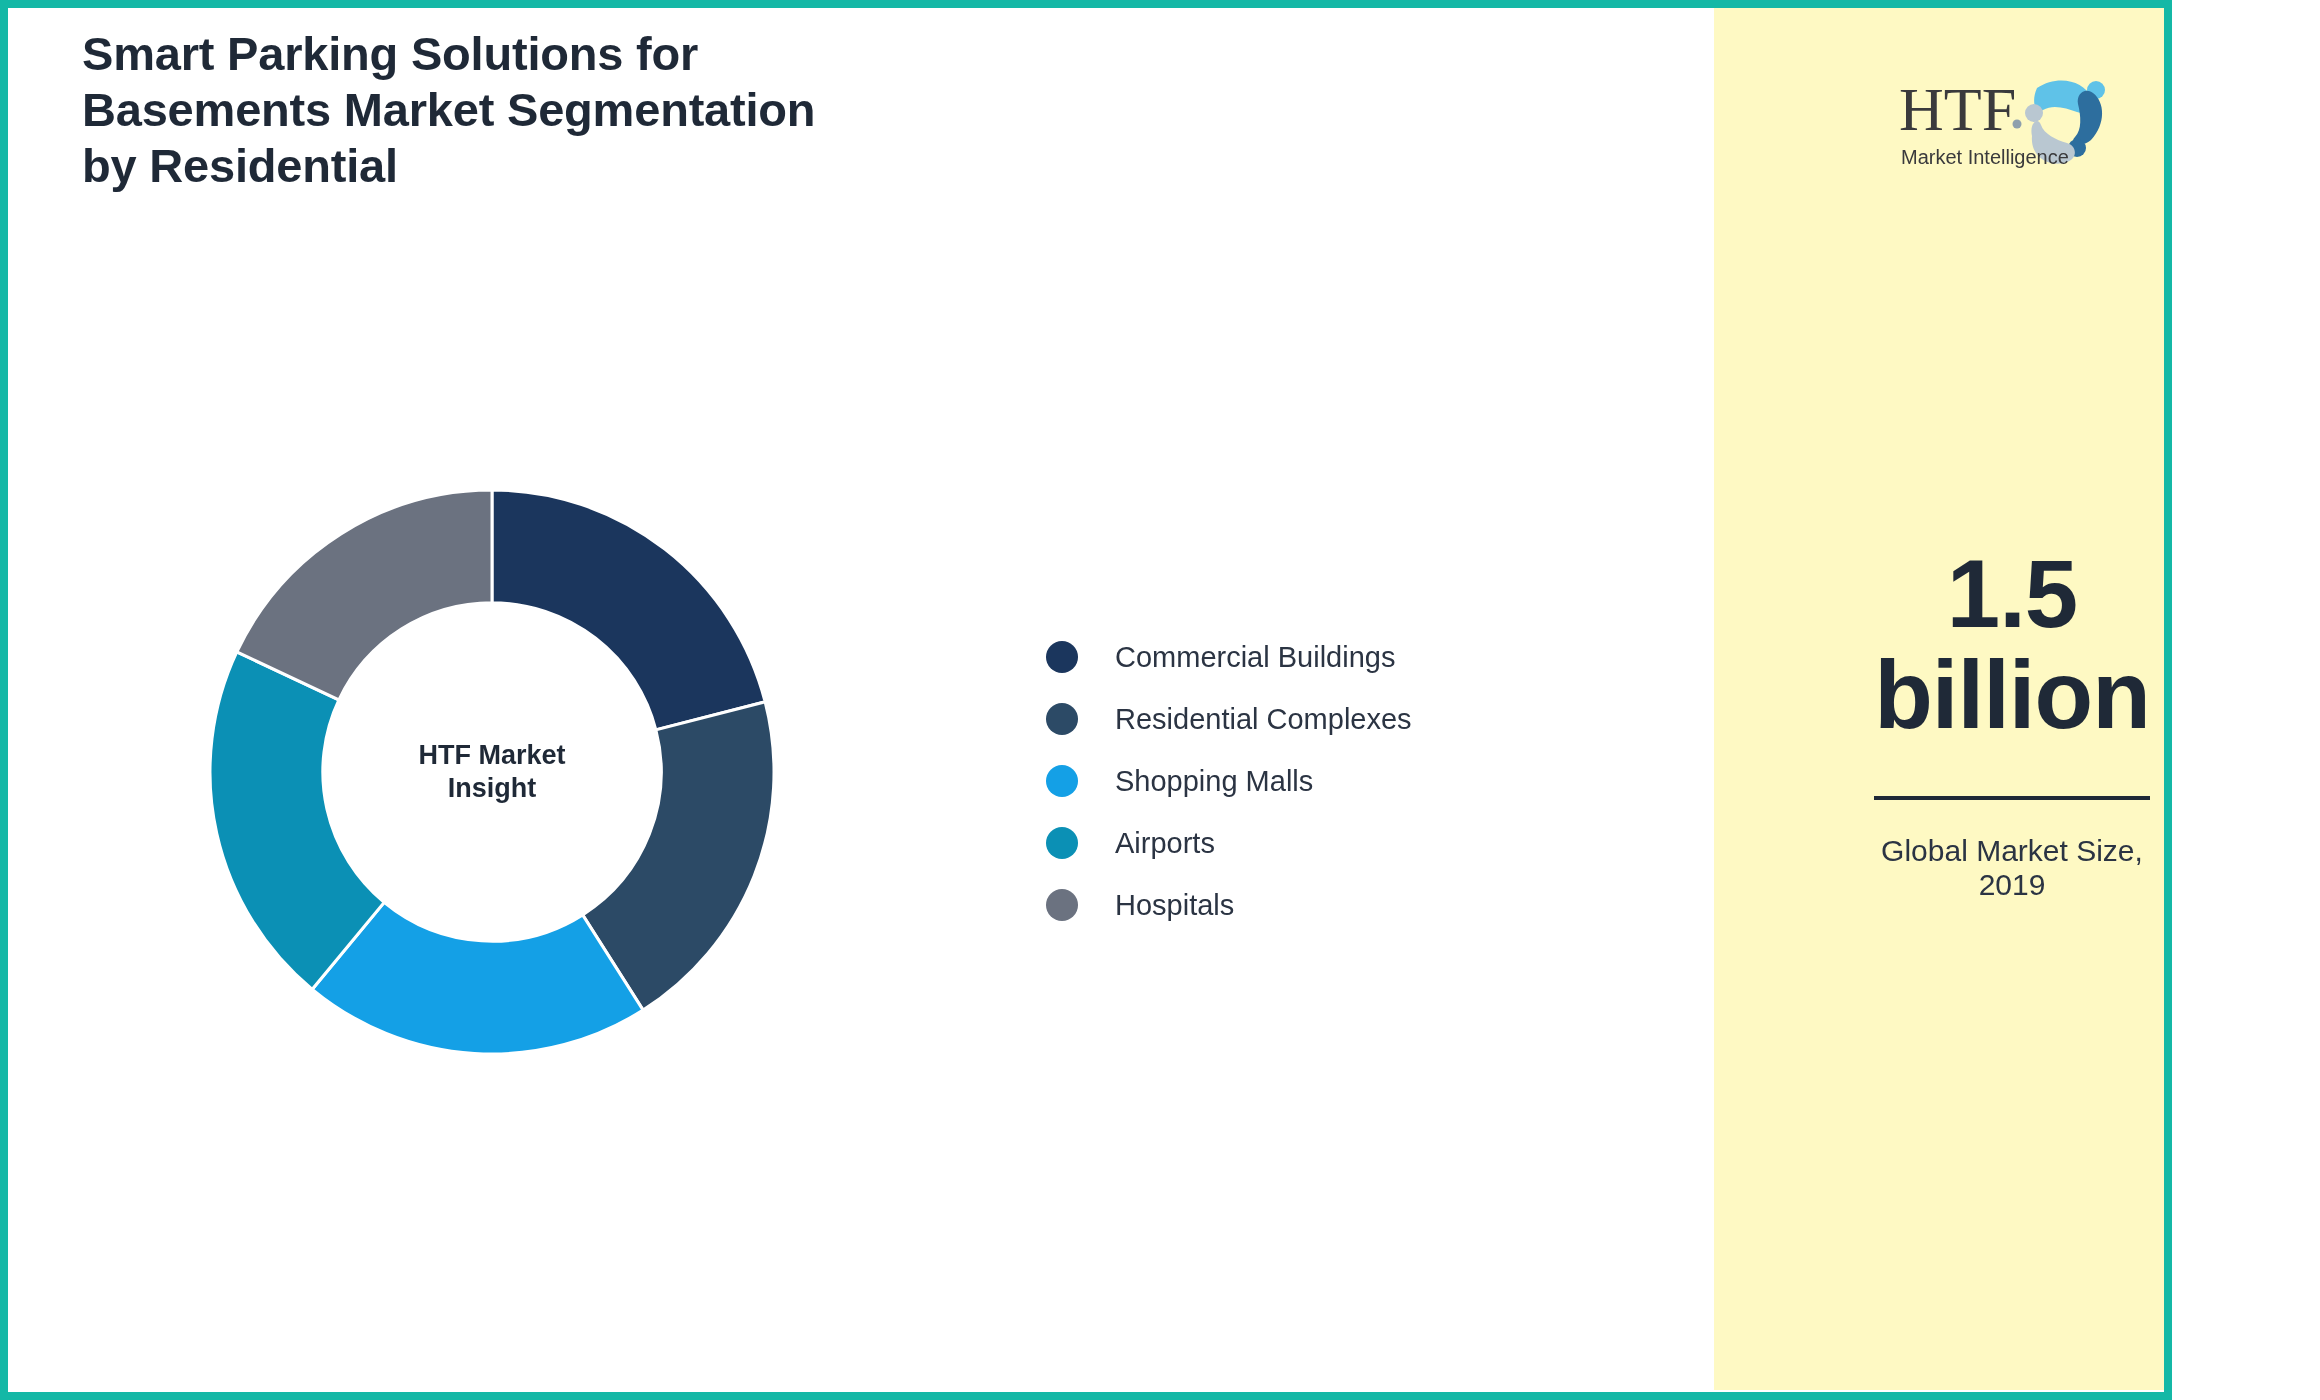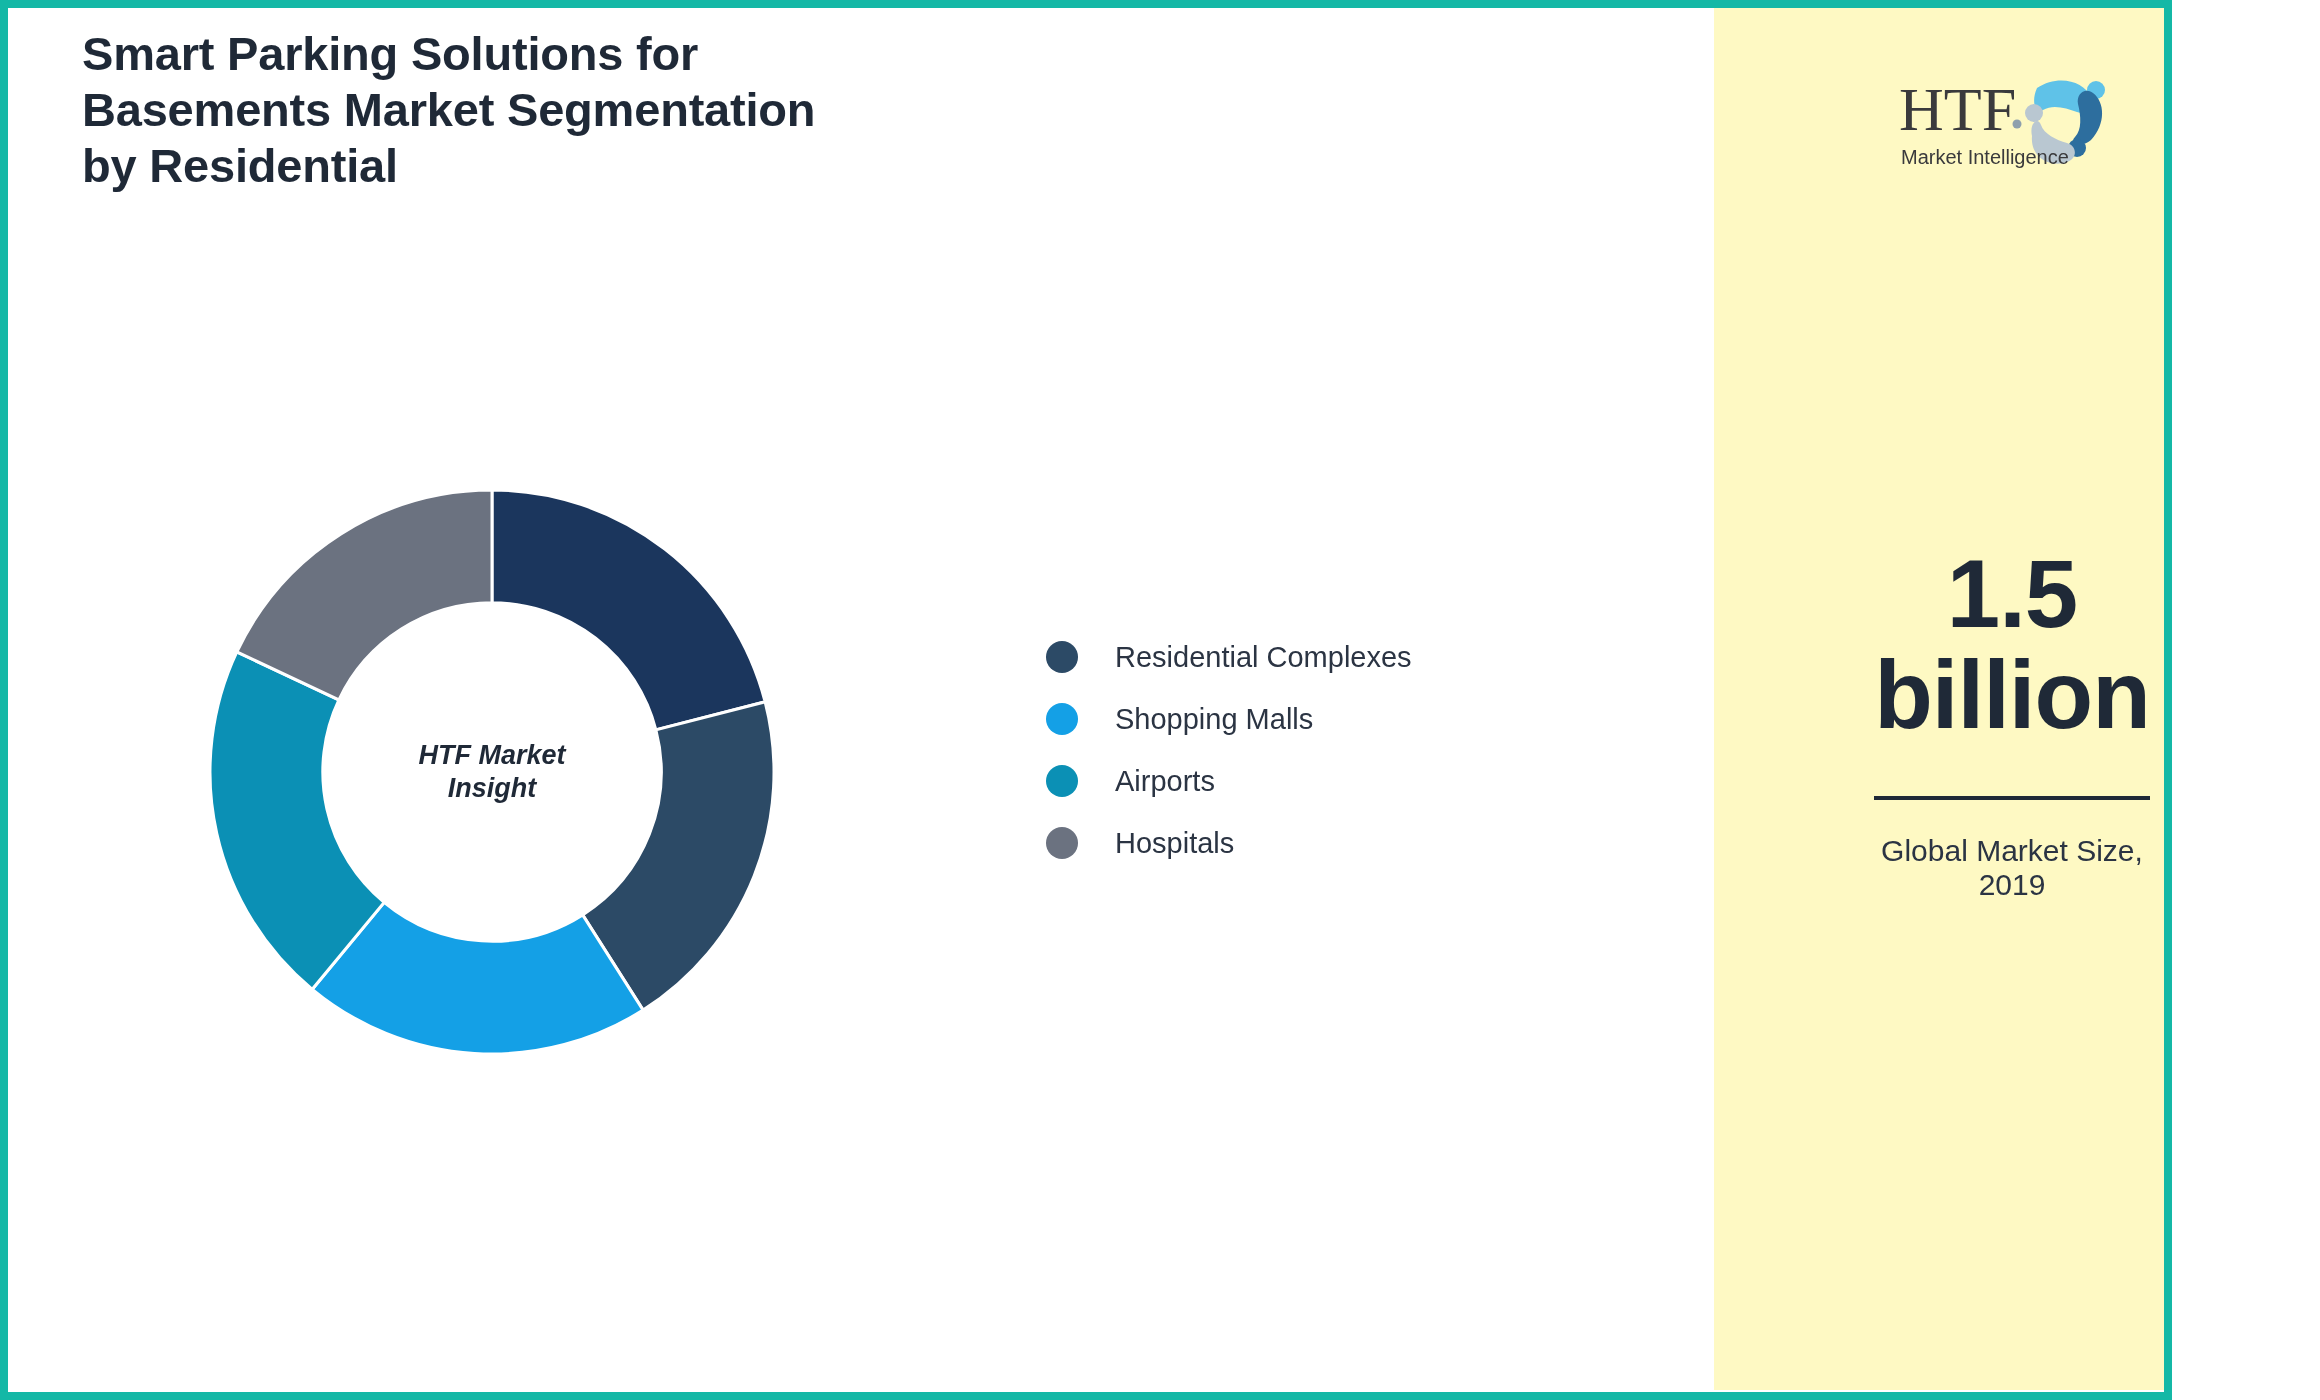--- a/index.html
+++ b/index.html
@@ -48,21 +48,20 @@
   }
   .chart-title .tline { display: block; margin-bottom: 9px; }
 
   
   .donut-wrap {
     position: absolute;
     left: 196px;
     top: 476px;
     width: 576px;
     height: 576px;
-    font-style: italic;
   }
   .donut-svg { display: block; width: 576px; height: 576px; }
 
   .donut-center-label {
     position: absolute;
     left: 0;
     top: 0;
     width: 576px;
     height: 576px;
     display: flex;
@@ -175,20 +174,24 @@
           </g>
       </svg>
       <div class="donut-center-label">
         <span>HTF Market</span>
         <span>Insight</span>
       </div>
     </div>
 
     <div class="legend" id="legend">
         <div class="legend-item">
+          <span class="legend-swatch" style="background: rgb(27, 54, 93);"></span>
+          <span class="legend-label">Commercial Buildings</span>
+        </div>
+        <div class="legend-item">
           <span class="legend-swatch" style="background: rgb(44, 74, 102);"></span>
           <span class="legend-label">Residential Complexes</span>
         </div>
         <div class="legend-item">
           <span class="legend-swatch" style="background: rgb(20, 160, 230);"></span>
           <span class="legend-label">Shopping Malls</span>
         </div>
         <div class="legend-item">
           <span class="legend-swatch" style="background: rgb(11, 144, 181);"></span>
           <span class="legend-label">Airports</span>

